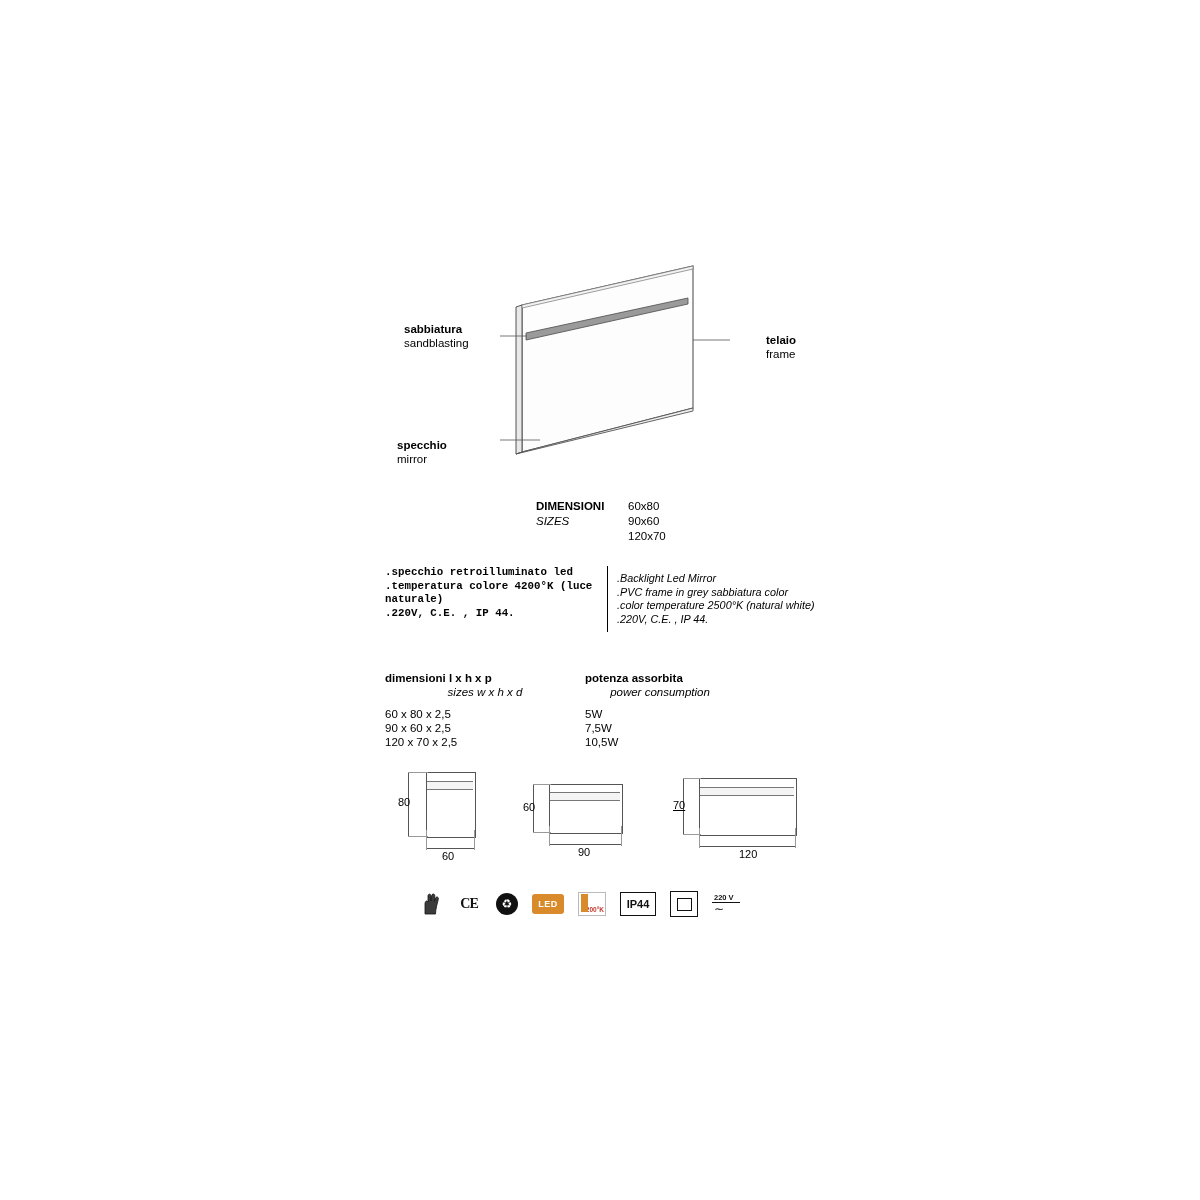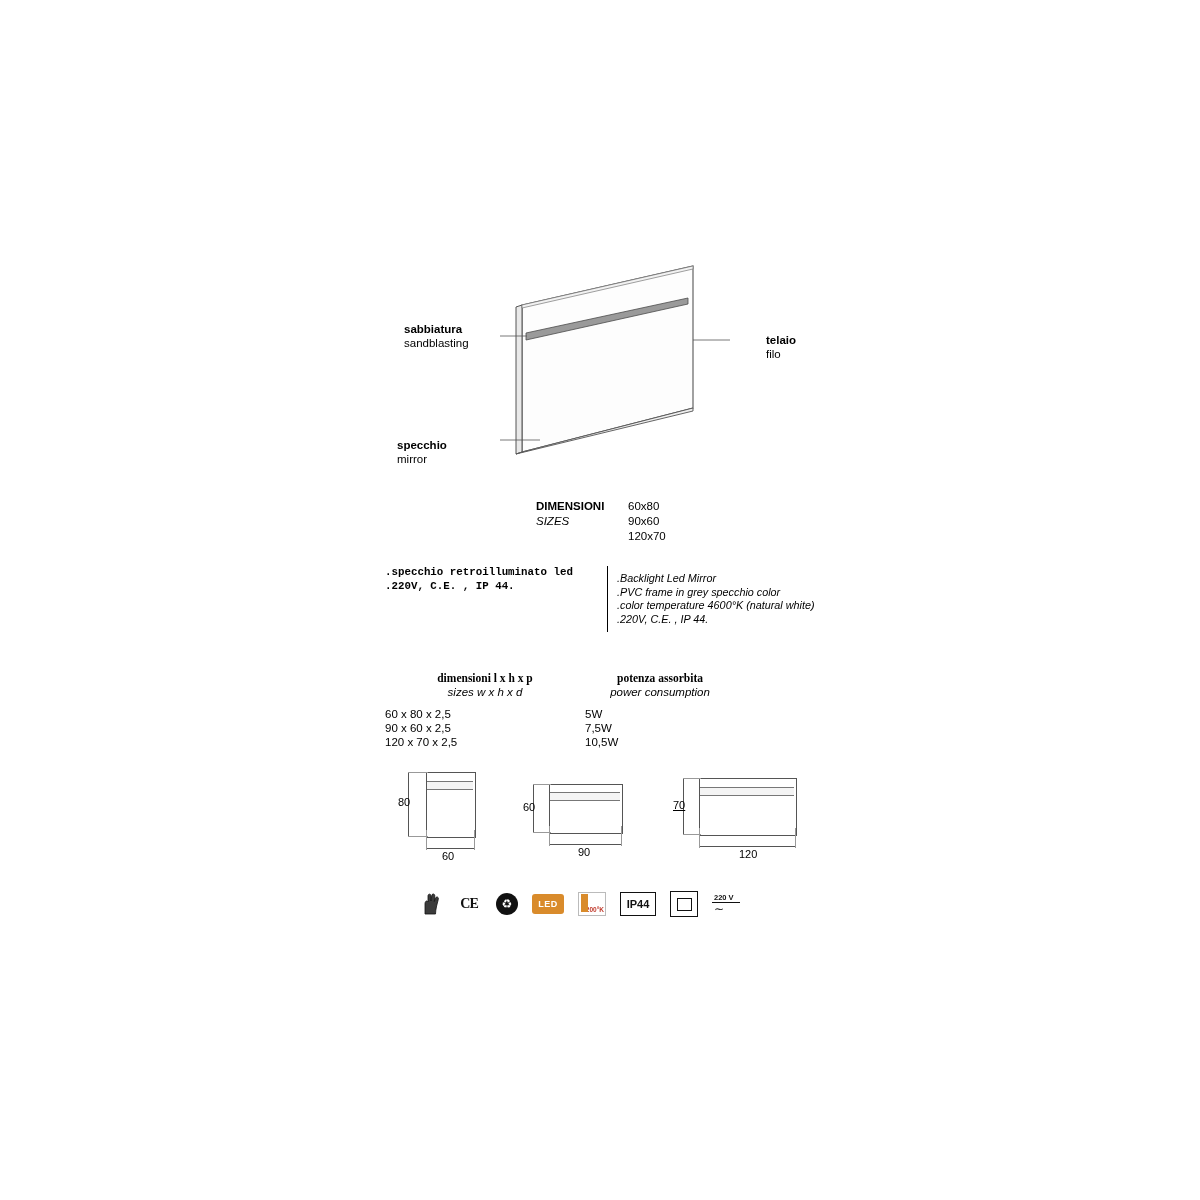--- a/index.html
+++ b/index.html
@@ -18,21 +18,21 @@
 
   .dim-table{position:absolute;font-size:11.5px;line-height:15px;}
 
   .spec-left{position:absolute;left:385px;top:566px;width:215px;font-size:10.8px;line-height:13.6px;font-weight:bold;font-family:Liberation Mono, monospace;}
   .spec-right{position:absolute;left:617px;top:572px;width:220px;font-size:10.8px;line-height:13.6px;font-style:italic;}
   .spec-sep{position:absolute;left:607px;top:566px;width:1px;height:66px;background:#000;}
 
   .tbl2{position:absolute;left:385px;top:672px;font-size:11.5px;}
   .tbl2 table{border-collapse:collapse;}
   .tbl2 td{padding:0 0 2px 0;white-space:nowrap;}
-  .c-h1{text-align:center;font-weight:bold;font-family:Liberation Serif, serif;}
+  .c-h1{text-align:left;font-weight:bold;}
   .c-h2{text-align:center;font-style:italic;}
   .c-v{}
 
   
   .elev{position:absolute;}
   .elev .box{position:absolute;border:1.1px solid #555;background:#fff;}
   .elev .strip{position:absolute;height:7px;border-top:1px solid #777;border-bottom:1px solid #777;background:#f4f4f4;}
   .elev .dimline{position:absolute;background:#555;}
   .elev .dimtxt{position:absolute;font-size:11px;}
   .elev .ext{position:absolute;background:#999;}
@@ -75,47 +75,48 @@
     <line x1="40" y1="190" x2="-65" y2="190" stroke="#555" stroke-width="0.8"></line>
   </svg>
 
   <div class="callout" style="left:404px;top:322px;">
     <div class="bold">sabbiatura</div>
     <div class="plain">sandblasting</div>
   </div>
 
   <div class="callout" style="left:746px;top:333px;margin-left:20px;">
     <div class="bold">telaio</div>
-    <div class="plain">filo</div>
+    <div class="plain">frame</div>
   </div>
 
   <div class="callout" style="left:397px;top:438px;">
     <div class="bold">specchio</div>
     <div class="plain">mirror</div>
   </div>
 
   <div class="dim-table" style="left:536px;top:499px;">
     <div class="b">DIMENSIONI</div>
     <div class="i">SIZES</div>
   </div>
   <div class="dim-table" style="left:628px;top:499px;">
     <div>60x80</div>
     <div>90x60</div>
     <div>120x70</div>
   </div>
 
   <div class="spec-left">
     <div>.specchio retroilluminato led</div>
+    <div>.temperatura colore 4200°K (luce naturale)</div>
     <div>.220V, C.E. , IP 44.</div>
   </div>
   <div class="spec-sep"></div>
   <div class="spec-right">
     <div>.Backlight Led Mirror</div>
-    <div>.PVC frame in grey specchio color</div>
-    <div>.color temperature 4600°K (natural white)</div>
+    <div>.PVC frame in grey sabbiatura color</div>
+    <div>.color temperature 2500°K (natural white)</div>
     <div>.220V, C.E. , IP 44.</div>
   </div>
 
   <div class="tbl2">
     <table>
       <tbody>
           <tr>
         <td class="c-h1" style="width:200px;">dimensioni l x h x p</td>
         <td class="c-h1" style="width:150px;">potenza assorbita</td>
       </tr>

